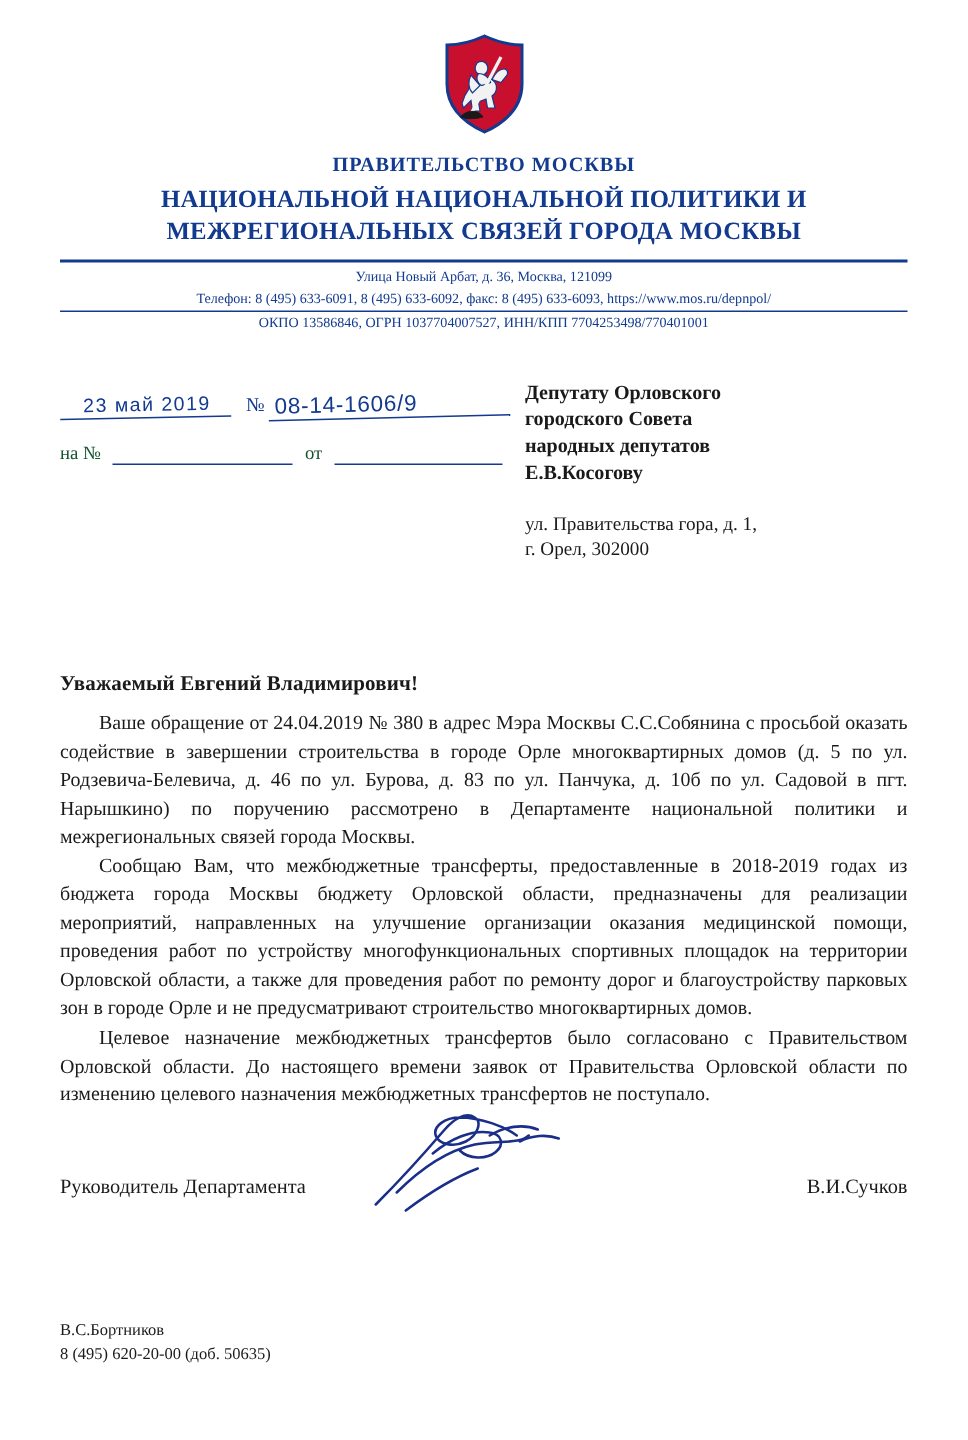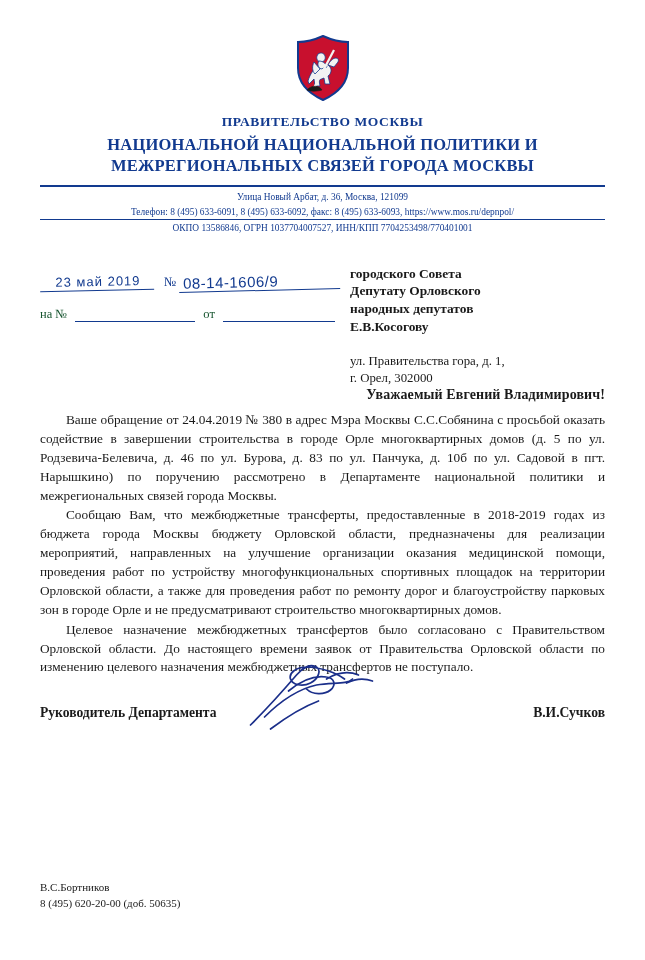--- a/index.html
+++ b/index.html
@@ -13,21 +13,21 @@
     font-family: "Liberation Serif", serif;
     color: #1a1a1a;
     position: relative;
     overflow: hidden;
   }
   .page {
     width: 645px;
     height: 960px;
     position: relative;
     box-sizing: border-box;
-    padding: 16px 40px;
+    padding: 4px 40px;
   }
 
   
   .emblem-wrap {
     text-align: center;
     padding-top: 18px;
     height: 78px;
   }
   .emblem {
     display: inline-block;
@@ -146,44 +146,45 @@
   .addressee-line { white-space: nowrap; }
   .addressee-addr {
     font-weight: normal;
     font-size: 12.8px;
     line-height: 1.35;
     margin-top: 17px;
   }
 
   
   .salutation {
-    text-align: right;
+    text-align: left;
     font-weight: bold;
     font-size: 14px;
+    margin-top: 74px;
     letter-spacing: .1px;
   }
   .body-text {
     margin-top: 8px;
     font-size: 13.3px;
     line-height: 1.42;
     text-align: justify;
   }
   .body-text p {
     margin: 0 0 1px 0;
     text-indent: 26px;
   }
 
   
   .sign-row {
     position: relative;
     display: flex;
     justify-content: space-between;
     align-items: flex-end;
-    margin-top: 28px;
-    font-weight: bold;
+    margin-top: 44px;
+    font-weight: normal;
     font-size: 13.6px;
   }
   .signature-mark {
     position: absolute;
     left: 50%;
     bottom: -16px;
     transform: translateX(-55%);
     pointer-events: none;
   }
 
@@ -246,22 +247,22 @@
         <span class="num-value">08-14-1606/9</span>
       </div>
       <div class="ref-row">
         <span class="ref-label">на №</span>
         <span class="ref-line"></span>
         <span class="ref-label">от</span>
         <span class="ref-line2"></span>
       </div>
     </div>
     <div class="meta-right">
+      <div class="addressee-line">Депутату Орловского</div>
       <div class="addressee-line">городского Совета</div>
-      <div class="addressee-line">Депутату Орловского</div>
       <div class="addressee-line">народных депутатов</div>
       <div class="addressee-line">Е.В.Косогову</div>
       <div class="addressee-addr">
         <div>ул. Правительства гора, д. 1,</div>
         <div>г. Орел, 302000</div>
       </div>
     </div>
   </div>
 
   <div class="salutation">Уважаемый Евгений Владимирович!</div>

